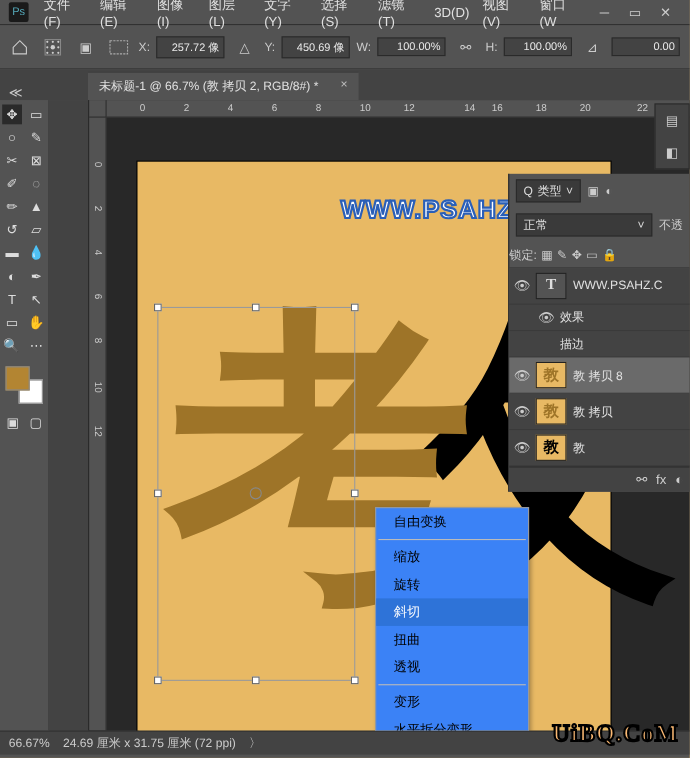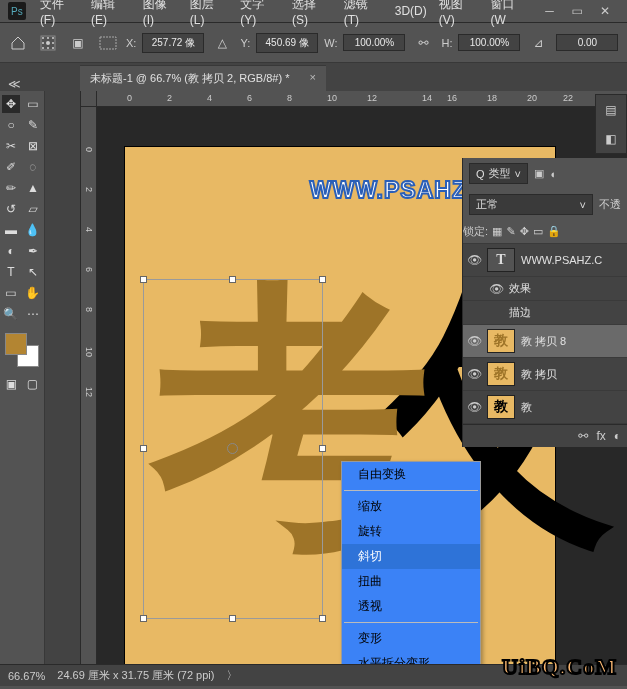--- a/index.html
+++ b/index.html
@@ -5,21 +5,21 @@
 *{box-sizing:border-box;margin:0;padding:0;font-family:"Microsoft YaHei",sans-serif;user-select:none}
 body{background:#535353;width:627px;height:689px;overflow:hidden;color:#ccc;font-size:12px;position:relative}
 .menubar{height:23px;background:#535353;display:flex;align-items:center;padding:0 8px;gap:0;border-bottom:1px solid #2a2a2a}
 .menubar .logo{width:18px;height:18px;background:#1a1a1a;border-radius:2px;margin-right:8px;display:flex;align-items:center;justify-content:center;color:#5ab;font-size:10px}
 .menubar .menu-item{padding:4px 6px;color:#e0e0e0;font-size:12px;cursor:pointer}
 .menubar .spacer{flex:1}
 .menubar .win-btn{width:28px;height:20px;display:flex;align-items:center;justify-content:center;color:#ccc;cursor:pointer}
 .optbar{height:40px;background:#535353;display:flex;align-items:center;padding:0 6px;gap:6px;border-bottom:1px solid #383838}
 .optbar .ico{width:24px;height:24px;display:flex;align-items:center;justify-content:center;color:#ccc}
 .optbar .field-label{color:#ccc;font-size:11px}
-.optbar .field-val{background:#434343;border:1px solid #2a2a2a;padding:2px 4px;min-width:62px;text-align:center;color:#e8e8e8;font-size:10px}
+.optbar .field-val{background:#434343;border:1px solid #2a2a2a;padding:2px 4px;min-width:62px;text-align:right;color:#e8e8e8;font-size:10px}
 .tabbar{height:28px;background:#434343;display:flex;align-items:flex-end;padding-left:80px}
 .tabbar .arrow{position:absolute;left:8px;color:#ccc;width:14px;height:14px}
 .doc-tab{background:#535353;padding:5px 10px;color:#e0e0e0;font-size:11px;display:flex;align-items:flex-start;gap:20px;border-top:1px solid #383838}
 .doc-tab .close{color:#bbb;cursor:pointer}
 .workarea{display:flex;height:calc(689px - 26px - 40px - 28px - 22px)}
 .toolbox{width:45px;background:#535353;border-right:1px solid #383838;padding:4px 2px;display:flex;flex-direction:column;align-items:center}
 .tool-grid{display:grid;grid-template-columns:18px 18px;gap:3px 4px}
 .tool{width:18px;height:18px;display:flex;align-items:center;justify-content:center;color:#ddd;position:relative;cursor:pointer}
 .tool.sel{background:#2a2a2a}
 .swatches{margin-top:10px;position:relative;width:34px;height:34px}
@@ -180,21 +180,21 @@
       <span class="tick" style="left:70px">2</span>
       <span class="tick" style="left:110px">4</span>
       <span class="tick" style="left:150px">6</span>
       <span class="tick" style="left:190px">8</span>
       <span class="tick" style="left:230px">10</span>
       <span class="tick" style="left:270px">12</span>
       <span class="tick" style="left:325px">14</span>
       <span class="tick" style="left:350px">16</span>
       <span class="tick" style="left:390px">18</span>
       <span class="tick" style="left:430px">20</span>
-      <span class="tick" style="left:466px">22</span>
+      <span class="tick" style="left:482px">22</span>
       <span class="tick" style="left:510px">24</span>
     </div>
     <div class="ruler-v">
       <span class="tick" style="top:40px">0</span>
       <span class="tick" style="top:80px">2</span>
       <span class="tick" style="top:120px">4</span>
       <span class="tick" style="top:160px">6</span>
       <span class="tick" style="top:200px">8</span>
       <span class="tick" style="top:240px">10</span>
       <span class="tick" style="top:280px">12</span>

